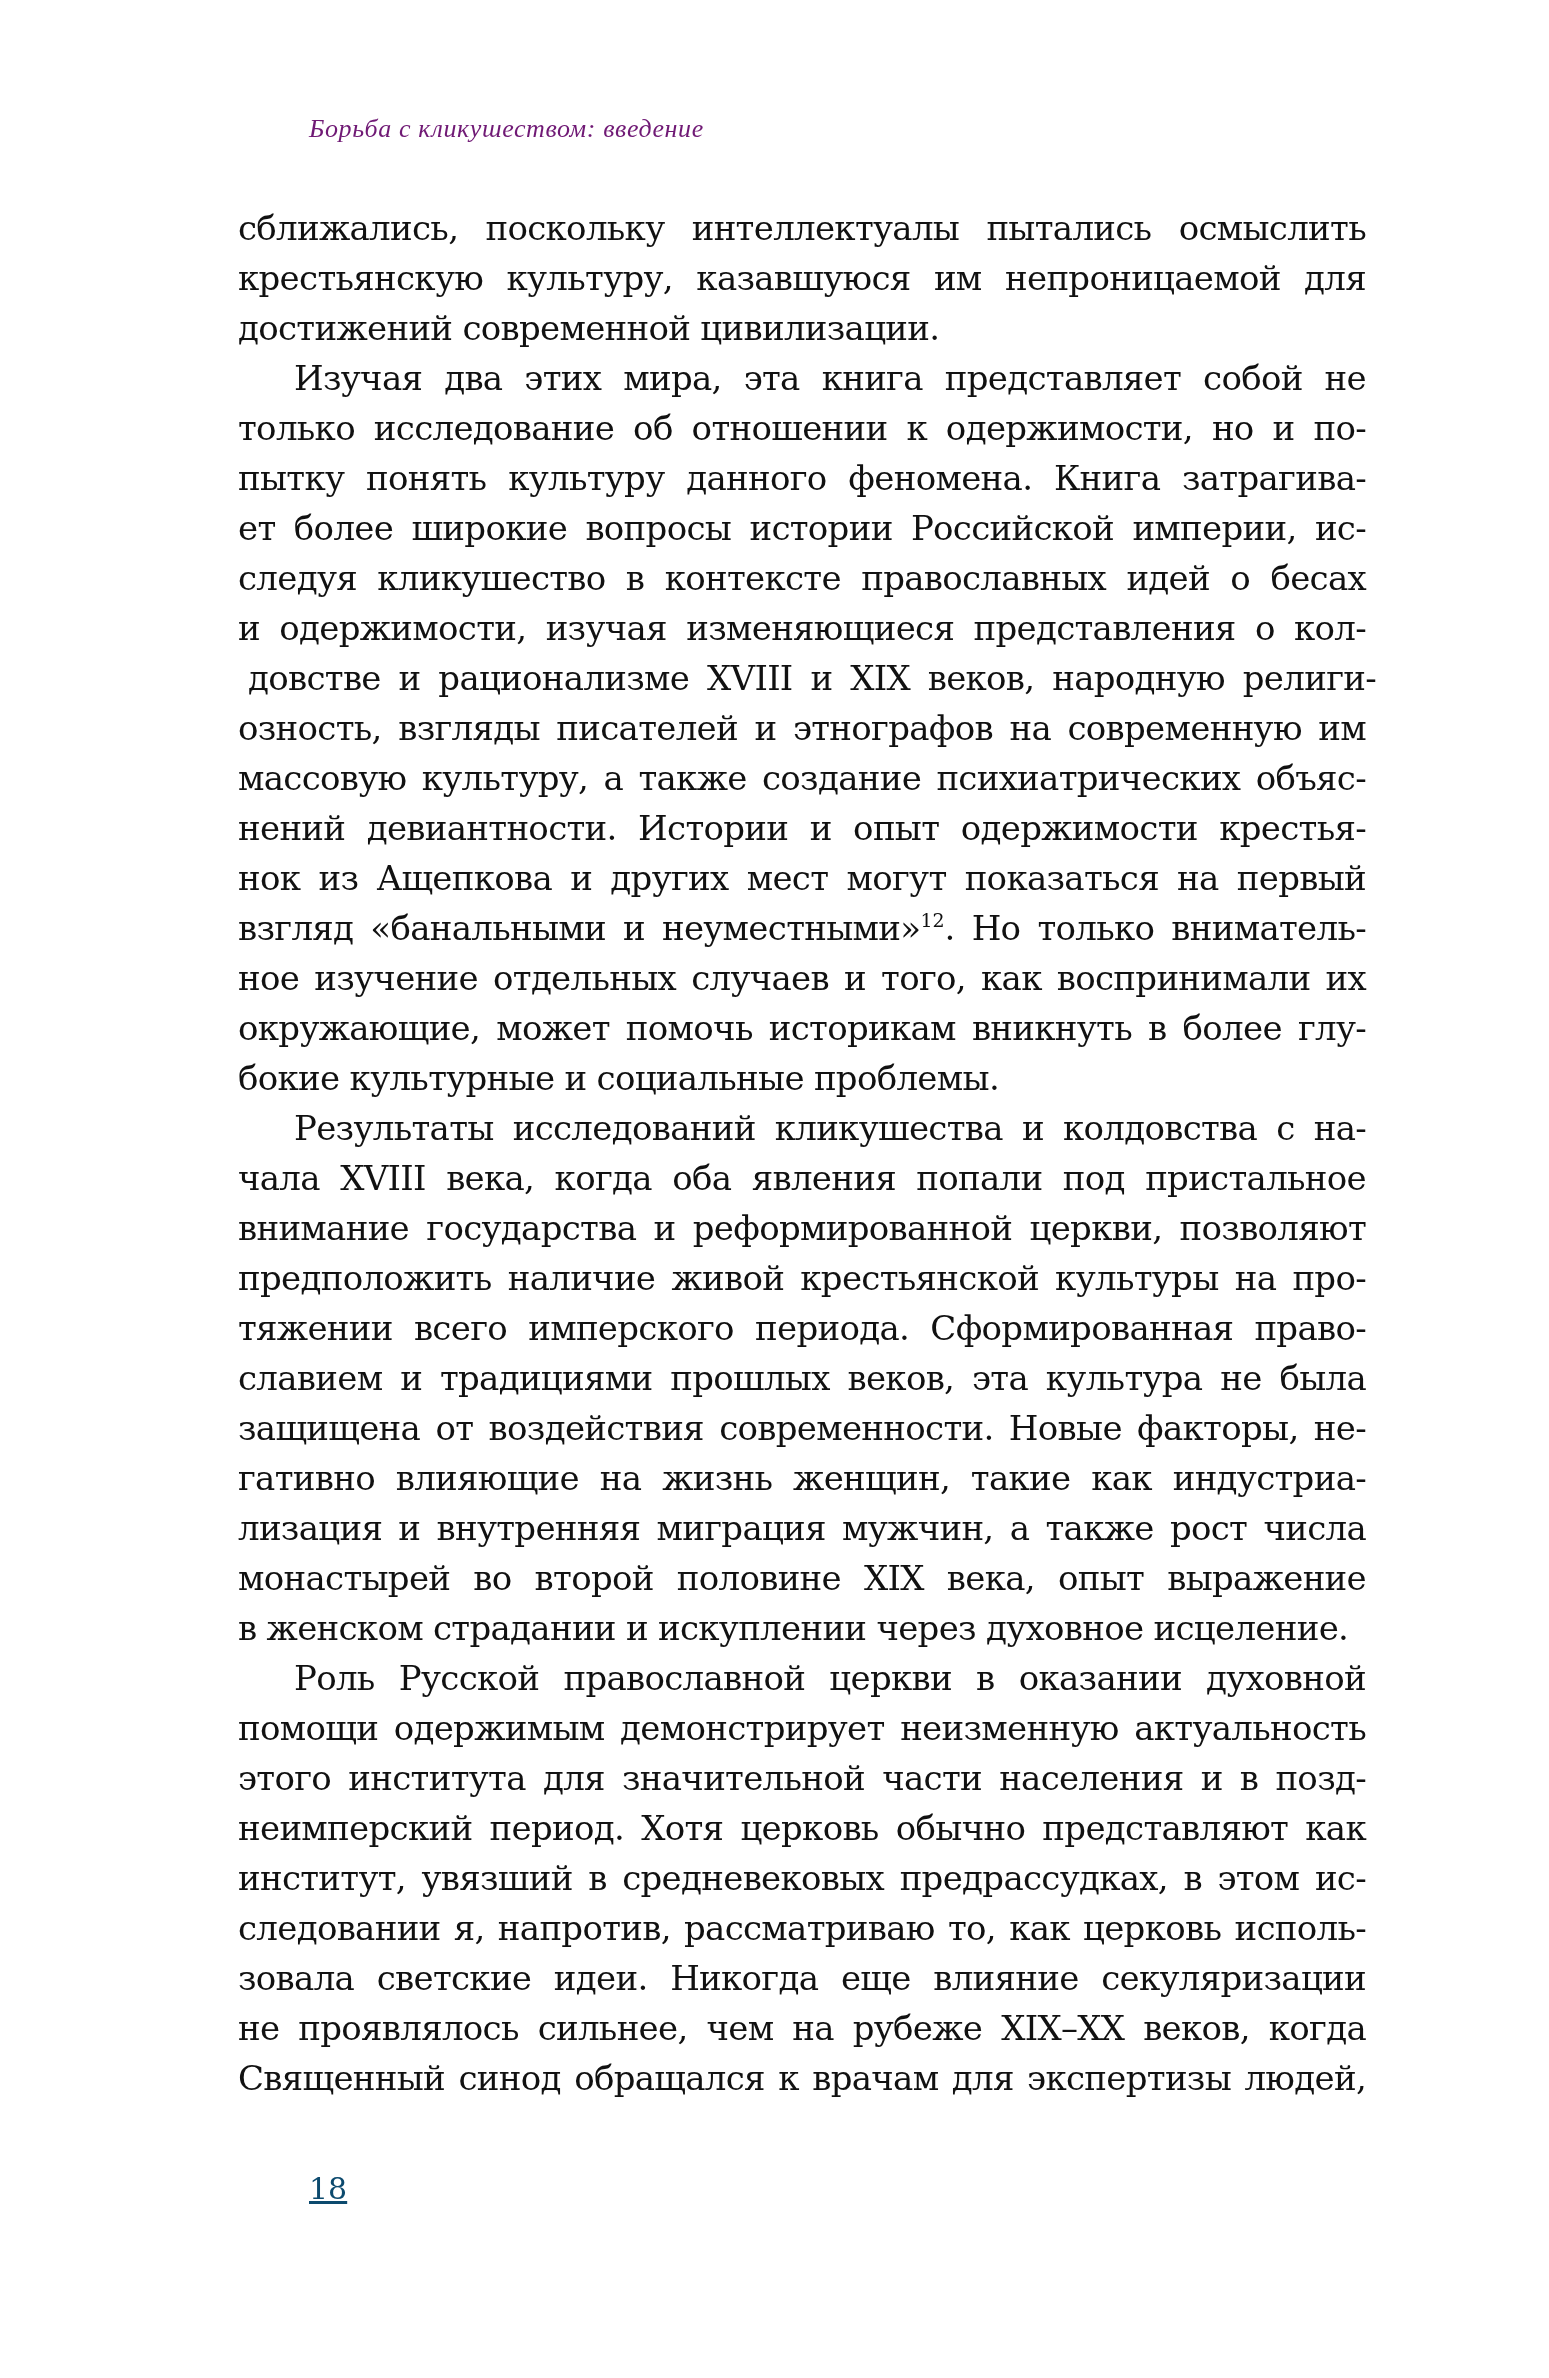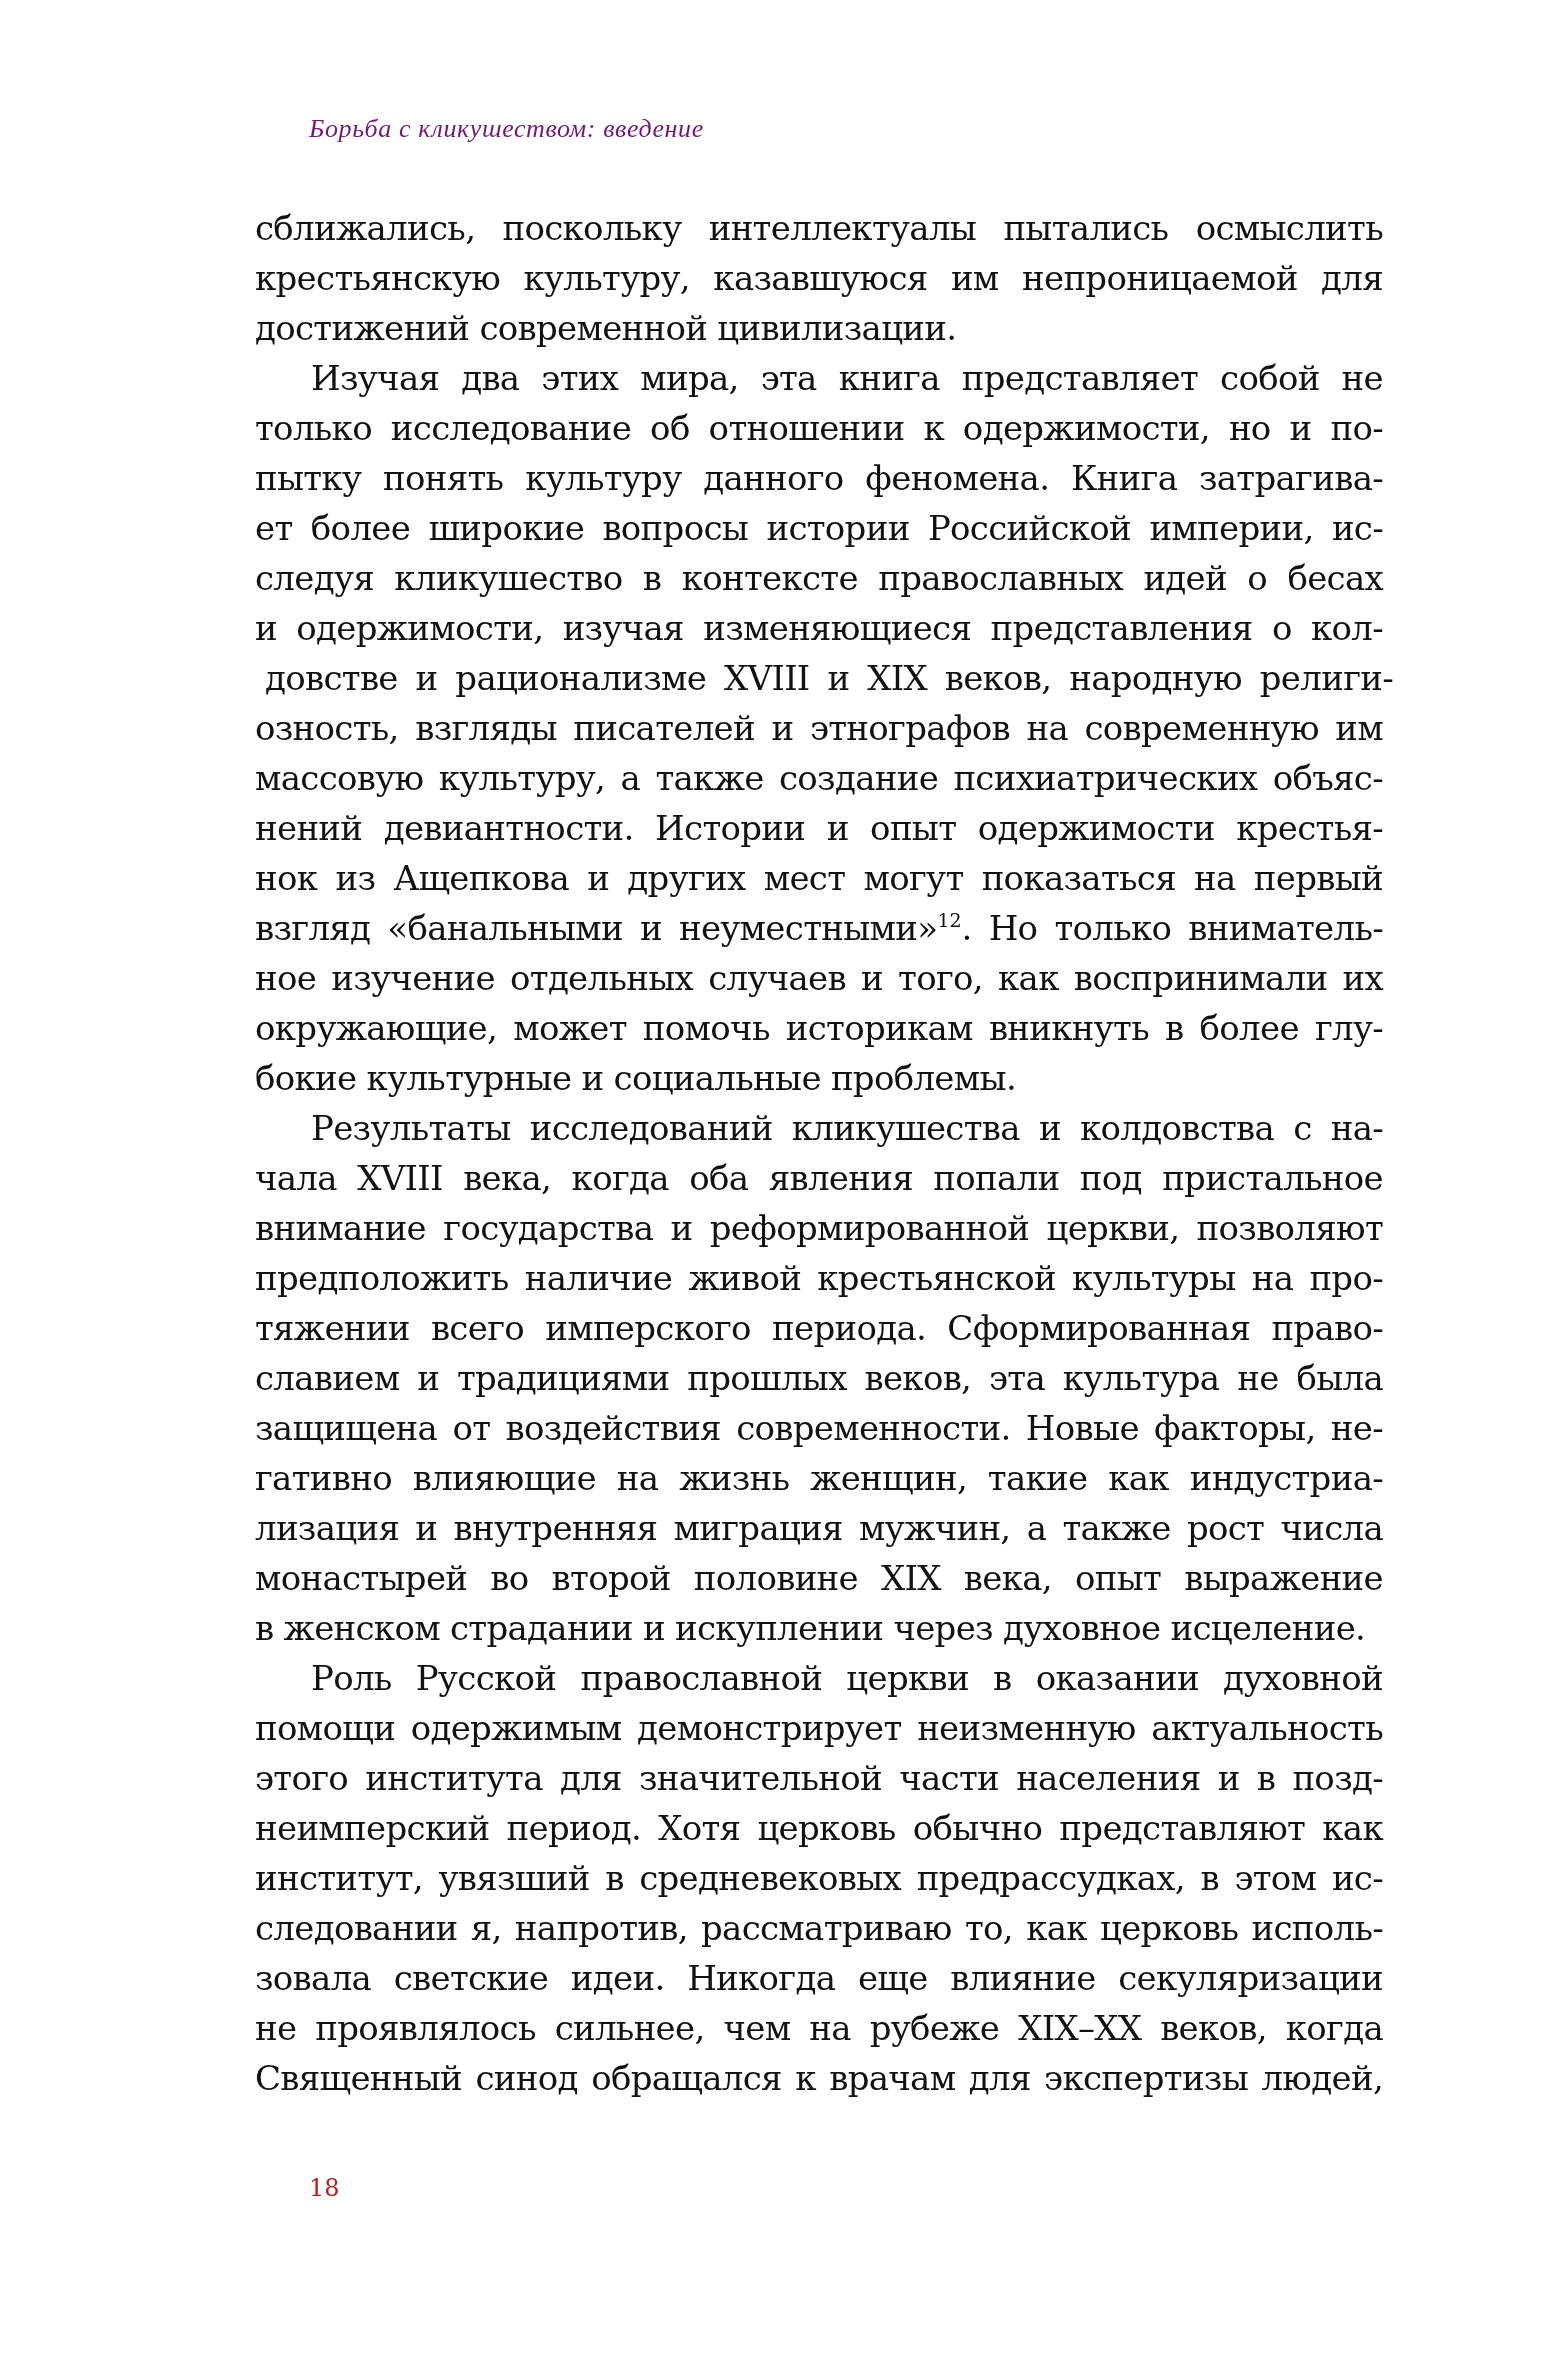--- a/index.html
+++ b/index.html
@@ -22,21 +22,21 @@
       font-family: "Liberation Serif", "DejaVu Serif", serif;
       font-style: italic;
       font-size: 26px;
       line-height: 34px;
       letter-spacing: 0.6px;
       color: #701a75;
       white-space: nowrap;
     }
     .body-text {
       position: absolute;
-      left: 255px;
+      left: 238px;
       top: 203px;
       width: 1128px;
     }
     .line {
       display: block;
       height: 50px;
       line-height: 50px;
       font-size: 34px;
       font-family: "DejaVu Serif", "Liberation Serif", serif;
       letter-spacing: -0.7px;
@@ -66,23 +66,24 @@
       font-size: 19px;
       line-height: 0;
       vertical-align: 13px;
       letter-spacing: 0;
     }
     .page-number {
       position: absolute;
       left: 309px;
       top: 2166px;
       font-family: "DejaVu Serif", "Liberation Serif", serif;
-      font-size: 24px;
+      font-size: 30px;
       line-height: 45px;
-      color: #b91c1c;
+      color: #0c4a6e;
+      text-decoration: underline;
     }
   </style>
 </head>
 <body>
 
 <div class="running-head">Борьба с кликушеством: введение</div>
 
 <div class="body-text" id="body-text">
     <div class="line"><span class="wrap" style="white-space: normal;"><span>сближались, поскольку интеллектуалы пытались осмыслить</span></span></div>
     <div class="line"><span class="wrap" style="white-space: normal;"><span>крестьянскую культуру, казавшуюся им непроницаемой для</span></span></div>

